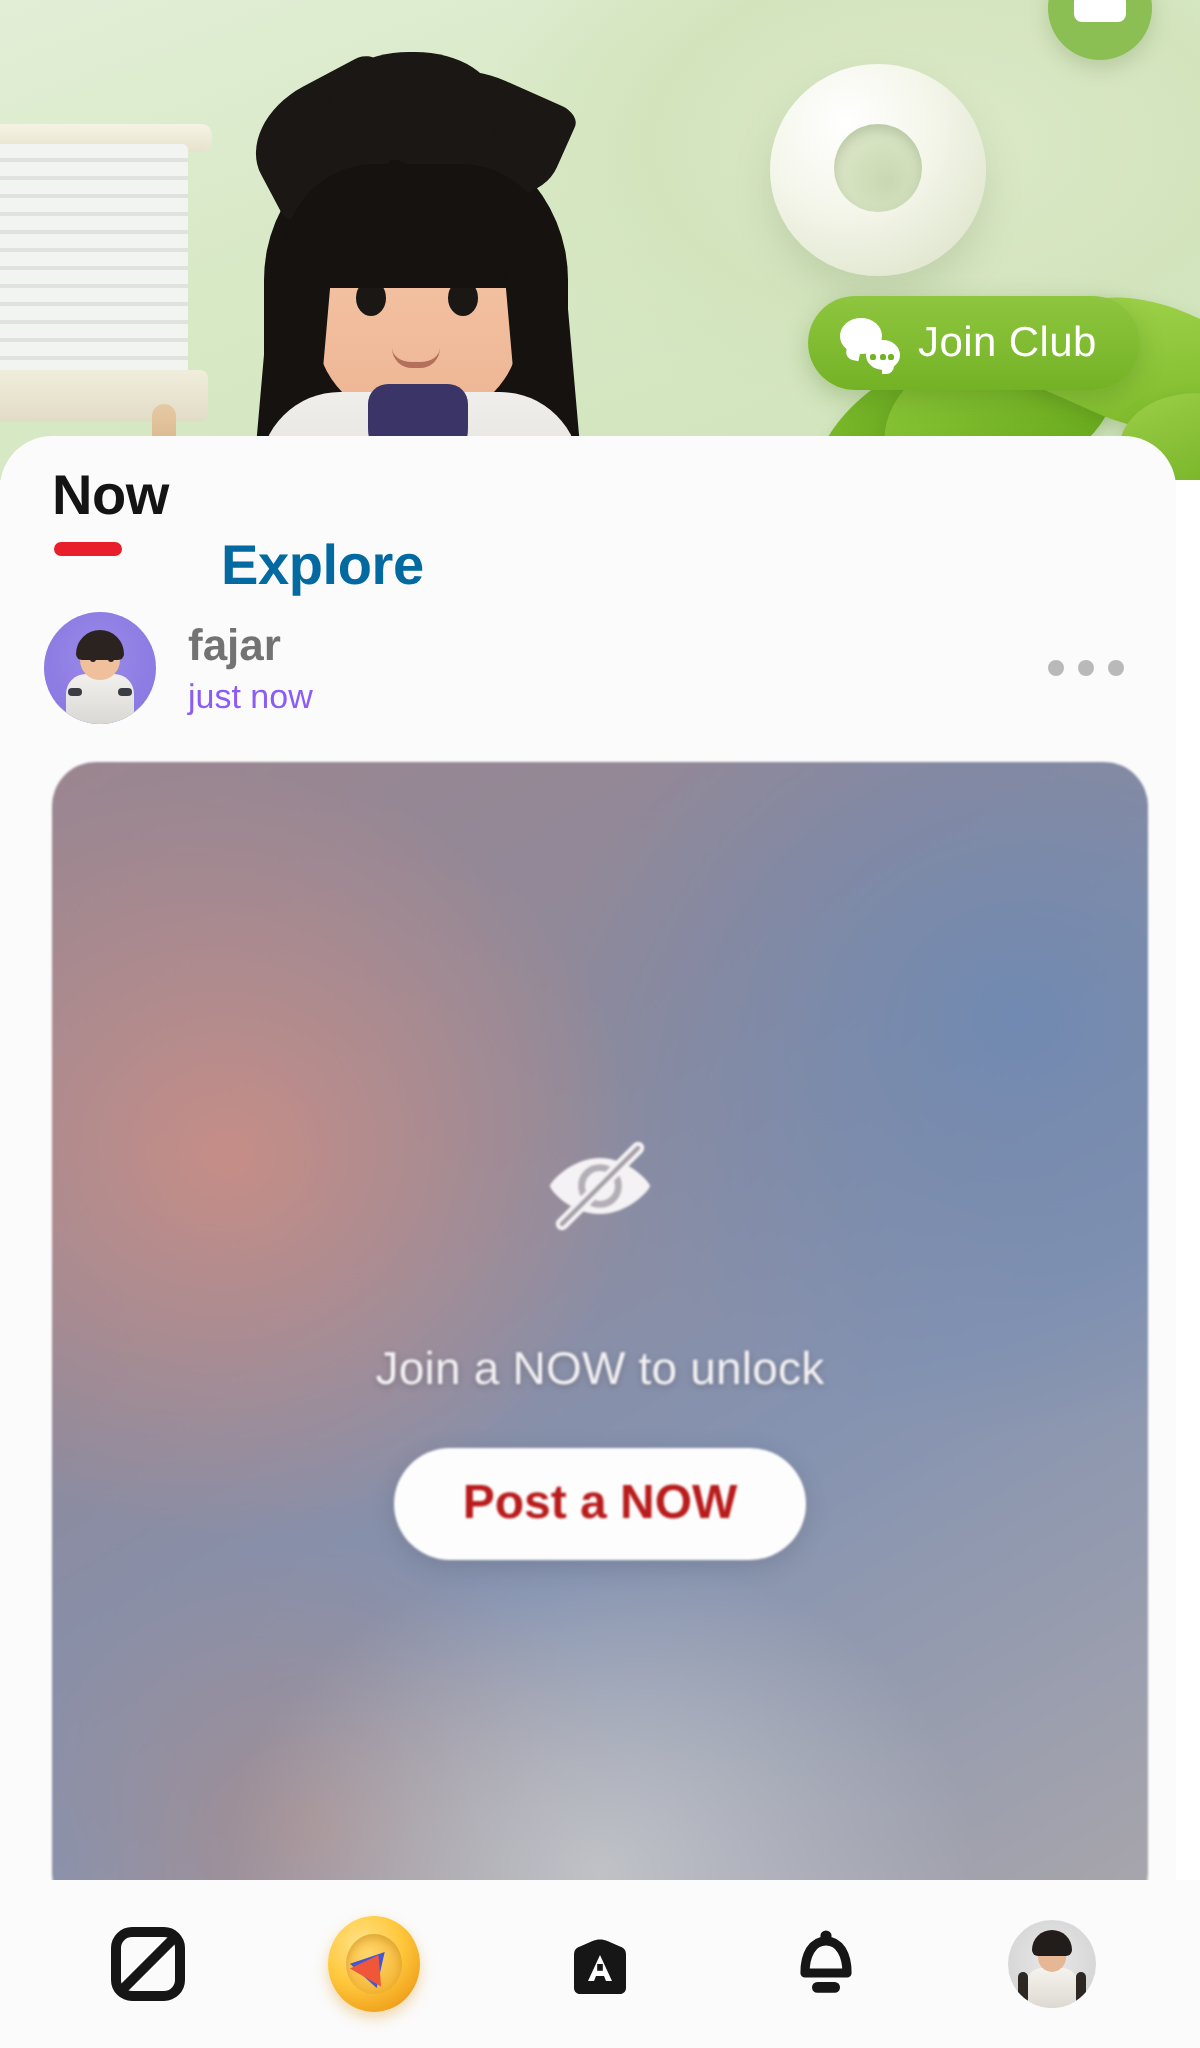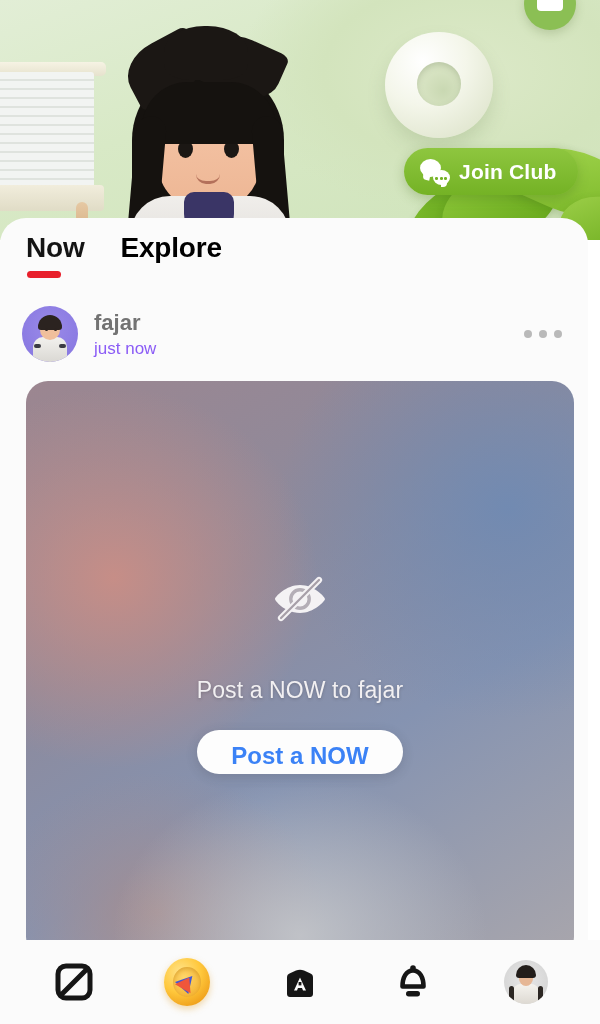--- a/index.html
+++ b/index.html
@@ -170,21 +170,21 @@
   .join-club {
     position:absolute; left:404px; top:148px;
     height:47px; padding:0 22px 0 16px;
     display:flex; align-items:center; gap:9px;
     background:linear-gradient(180deg,#8ec63f,#74b225);
     border:none; border-radius:24px;
     box-shadow:0 4px 12px rgba(70,110,30,.28);
     cursor:pointer;
   }
   .join-club .label {
-    color:#fff; font-size:21px; font-weight:bold; letter-spacing:.2px;
+    color:#fff; font-size:21px; font-weight:normal; letter-spacing:.2px;
     white-space:nowrap;
   }
   .wechat-icon { position:relative; width:30px; height:26px; flex:none; }
   .wechat-icon .b1 {
     position:absolute; left:0; top:0; width:21px; height:18px;
     background:#fff; border-radius:50%;
   }
   .wechat-icon .b1::after {
     content:""; position:absolute; left:3px; bottom:-3px;
     width:7px; height:7px; background:#fff;
@@ -211,27 +211,27 @@
     left:0; top:218px;
     width:588px; height:806px;
     background:#fbfbfb;
     border-radius:26px 26px 0 0;
     overflow:hidden;
   }
 
   
   .tabs {
     position:absolute; left:0; top:14px;
-    display:flex; align-items:flex-start; gap:36px;
+    display:flex; align-items:flex-start; gap:26px;
     padding-left:26px;
   }
   .tab { position:relative; padding-bottom:14px; cursor:pointer; }
   .tab .tab-label { font-size:28px; font-weight:bold; letter-spacing:-.2px; }
   .tab.active .tab-label { color:#141414; }
-  .tab .tab-label.inactive { color:#000000; }
+  .tab .tab-label.inactive { color:#0369a1;margin-top:35px; }
   .tab-underline {
     position:absolute; left:1px; bottom:0;
     width:34px; height:7px; border-radius:4px; background:#e81f2b;
   }
 
   
   .post-head {
     position:absolute; left:0; top:88px; right:0;
     display:flex; align-items:center; padding:0 24px 0 22px;
   }
@@ -281,23 +281,23 @@
     gap:0;
   }
   .eye-slash { width:64px; height:64px; margin-bottom:46px; }
   .lock-text {
     font-size:23px; color:#f2f0f2; letter-spacing:.1px;
     text-shadow:0 1px 3px rgba(60,60,70,.35);
     margin-bottom:26px;
   }
   .post-now-btn {
     background:#fdfdfd; border:none;
-    padding:12px 34px; height:44px;
+    padding:12px 34px; height:56px;
     border-radius:28px;
-    font-size:24px; font-weight:bold; color:#3b82f6;
+    font-size:24px; font-weight:bold; color:#b91c1c;
     font-family:"Liberation Sans", sans-serif;
     cursor:pointer;
     box-shadow:0 3px 12px rgba(50,50,60,.18);
   }
 
   
   .bottom-nav {
     position:absolute; left:0; bottom:0;
     width:600px; height:84px;
     background:#fbfbfb;
@@ -444,21 +444,21 @@
     </div>
 
     <div class="locked-card">
       <div class="locked-inner">
         <svg class="eye-slash" viewBox="0 0 64 64">
           <path d="M32 18C18 18 7 30 7 32c0 1.4 5.3 8 13.4 11.6C23.9 45.2 27.8 46 32 46c14 0 25-12 25-14 0-2-11-14-25-14z" fill="#f4f2f4"></path>
           <circle cx="32" cy="32" r="9.2" fill="none" stroke="#b4aeb6" stroke-width="3.4"></circle>
           <line x1="13" y1="51" x2="51" y2="13" stroke="#f4f2f4" stroke-width="6.2" stroke-linecap="round"></line>
           <line x1="13" y1="51" x2="51" y2="13" stroke="#a79fa8" stroke-width="2.2" stroke-linecap="round"></line>
         </svg>
-        <div class="lock-text">Post a NOW to fajar</div>
+        <div class="lock-text">Join a NOW to unlock</div>
         <button class="post-now-btn">Post a NOW</button>
       </div>
     </div>
   </div>
 
   <div class="bottom-nav">
 
     <div class="nav-item">
       <svg width="44" height="44" viewBox="0 0 44 44">
         <rect x="6" y="6" width="32" height="32" rx="8" ry="8" fill="none" stroke="#161616" stroke-width="5"></rect>

